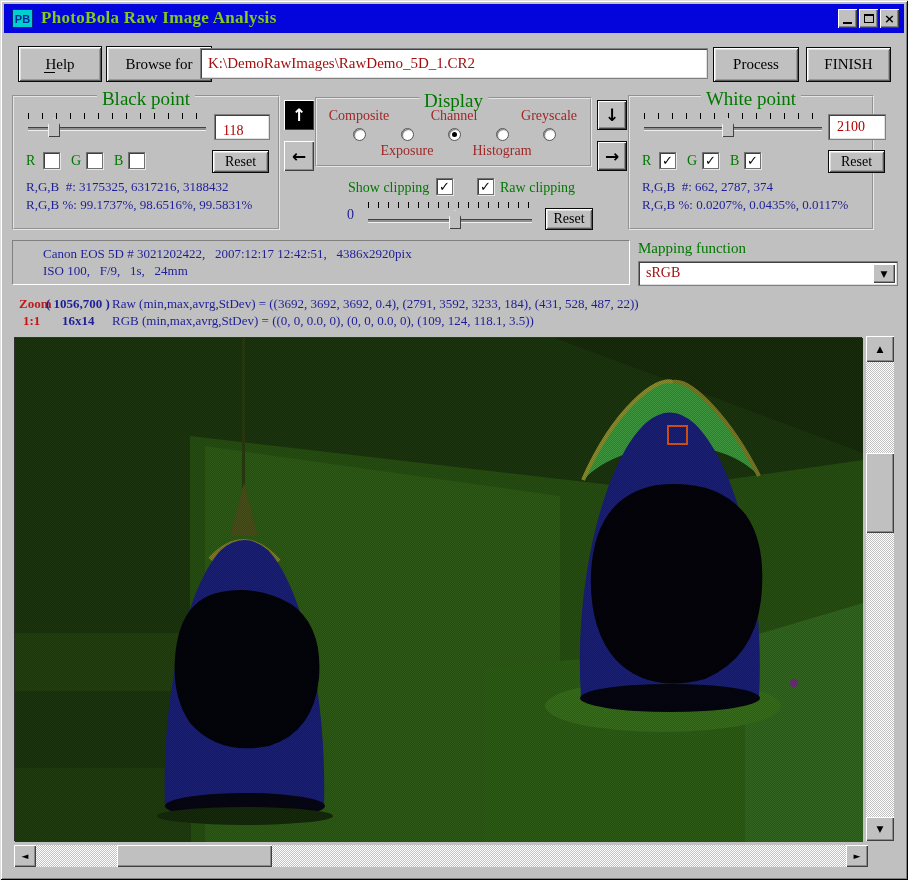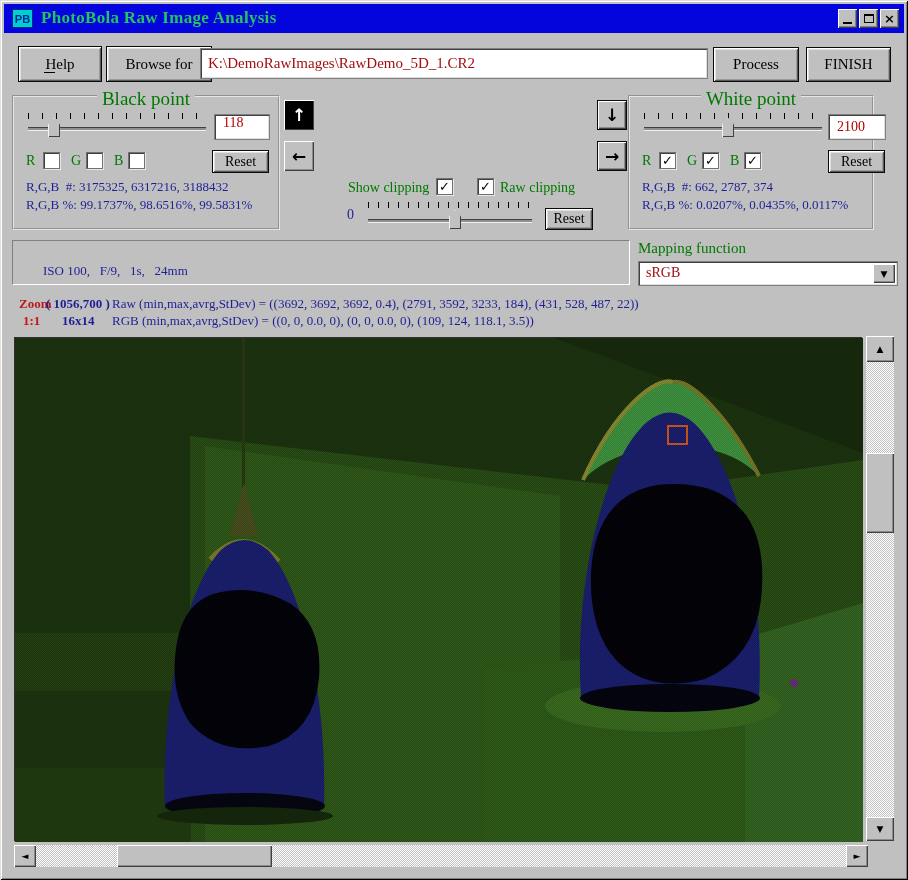--- a/index.html
+++ b/index.html
@@ -12,21 +12,21 @@
   }
   .abs { position:absolute; }
 
   
   .titlebar { left:4px; top:4px; width:900px; height:29px; background:#0404dd;
     display:flex; align-items:center; }
   .app-icon { position:absolute; left:8px; top:5px; width:21px; height:19px;
     background:#00cfcf; border:1px solid #002a80; color:#002a9a;
     font:bold 11px "Liberation Sans", sans-serif;
     display:flex; align-items:center; justify-content:center; }
-  .app-title { position:absolute; left:37px; top:4px; color:#22c55e;
+  .app-title { position:absolute; left:37px; top:4px; color:#84cc16;
     font:bold 17px "Liberation Serif", serif; letter-spacing:0.3px; }
   .winbtns { position:absolute; right:5px; top:5px; display:flex; gap:2px; }
   .winbtn { width:19px; height:19px; background:#c0c0c0;
     box-shadow: inset 1px 1px 0 #ffffff, inset -1px -1px 0 #404040, inset -2px -2px 0 #808080;
     display:flex; align-items:center; justify-content:center; }
   .glyph-min { width:9px; height:2px; background:#000; margin-top:9px; }
   .glyph-max { width:10px; height:9px; border:1px solid #000; border-top:2px solid #000; }
   .glyph-close { font:bold 13px "DejaVu Sans", sans-serif; color:#000; line-height:1; }
 
   
@@ -124,21 +124,21 @@
   </div>
   <div class="abs btn95" style="left:806px;top:47px;width:85px;height:35px;">
     <span>FINISH</span>
   </div>
 
   <div class="abs groupbox" style="left:12px;top:95px;width:268px;height:135px;">
     <span class="grouptitle">Black point</span>
     <div class="abs ticks" style="left:14px;top:16px;width:178px;"></div>
     <div class="abs track" style="left:14px;top:30px;width:178px;"></div>
     <div class="abs thumb" style="left:34px;top:21px;"></div>
-    <div class="abs sunken" style="left:200px;top:17px;width:56px;height:26px;display:flex;align-items:flex-start;">
+    <div class="abs sunken" style="left:200px;top:17px;width:56px;height:26px;display:flex;align-items:flex-end;">
       <span class="redval" style="padding-left:8px;">118</span>
     </div>
     <span class="abs glabel" style="left:12px;top:56px;">R</span>
     <div class="abs cb" style="left:29px;top:55px;"></div>
     <span class="abs glabel" style="left:57px;top:56px;">G</span>
     <div class="abs cb" style="left:72px;top:55px;"></div>
     <span class="abs glabel" style="left:100px;top:56px;">B</span>
     <div class="abs cb" style="left:114px;top:55px;"></div>
     <div class="abs btn95 small" style="left:198px;top:53px;width:57px;height:23px;">
       <span>Reset</span>
@@ -147,20 +147,33 @@
     <div class="abs navy" style="left:12px;top:100px;">R,G,B %: 99.1737%, 98.6516%, 99.5831%</div>
   </div>
 
   <div class="abs padbtn dark" style="left:284px;top:100px;">
     <span>↑</span>
     </div>
   <div class="abs padbtn" style="left:284px;top:141px;">
     <span>←</span>
     </div>
 
+  <div class="abs groupbox" style="left:315px;top:97px;width:277px;height:70px;">
+    <span class="grouptitle">Display</span>
+    <span class="abs maroon" style="left:42px;top:9px;transform:translateX(-50%);">Composite</span>
+    <span class="abs maroon" style="left:137px;top:9px;transform:translateX(-50%);">Channel</span>
+    <span class="abs maroon" style="left:232px;top:9px;transform:translateX(-50%);">Greyscale</span>
+    <div class="abs radio" style="left:36px;top:29px;"></div>
+    <div class="abs radio" style="left:84px;top:29px;"></div>
+    <div class="abs radio checked" style="left:131px;top:29px;"></div>
+    <div class="abs radio" style="left:179px;top:29px;"></div>
+    <div class="abs radio" style="left:226px;top:29px;"></div>
+    <span class="abs maroon" style="left:90px;top:44px;transform:translateX(-50%);">Exposure</span>
+    <span class="abs maroon" style="left:185px;top:44px;transform:translateX(-50%);">Histogram</span>
+  </div>
 
   <div class="abs padbtn outlined" style="left:597px;top:100px;">
     <span>↓</span>
     </div>
   <div class="abs padbtn outlined" style="left:597px;top:141px;">
     <span>→</span>
     </div>
 
   <span class="abs glabel" style="left:348px;top:180px;">Show clipping</span>
   <div class="abs cb" style="left:436px;top:178px;">
@@ -201,20 +214,21 @@
       </div>
     <div class="abs btn95 small" style="left:198px;top:53px;width:57px;height:23px;">
       <span>Reset</span>
     </div>
     <div class="abs navy" style="left:12px;top:82px;">R,G,B  #: 662, 2787, 374</div>
     <div class="abs navy" style="left:12px;top:100px;">R,G,B %: 0.0207%, 0.0435%, 0.0117%</div>
   </div>
 
   <div class="abs" style="left:12px;top:240px;width:618px;height:45px;
        border:1px solid; border-color:#808080 #ffffff #ffffff #808080; background:#c0c0c0;">
+    <div class="navy" style="position:absolute;left:30px;top:5px;font-size:13px;">Canon EOS 5D # 3021202422,   2007:12:17 12:42:51,   4386x2920pix</div>
     <div class="navy" style="position:absolute;left:30px;top:22px;font-size:13px;">ISO 100,   F/9,   1s,   24mm</div>
   </div>
 
   <span class="abs glabel" style="left:638px;top:240px;font-size:15px;">Mapping function</span>
   <div class="abs sunken" style="left:638px;top:261px;width:260px;height:25px;">
     <span style="position:absolute;left:7px;top:3px;color:#a01010;font-size:14px;">sRGB</span>
     <div class="combo-btn sbtn">
       <span>▼</span>
       </div>
   </div>

